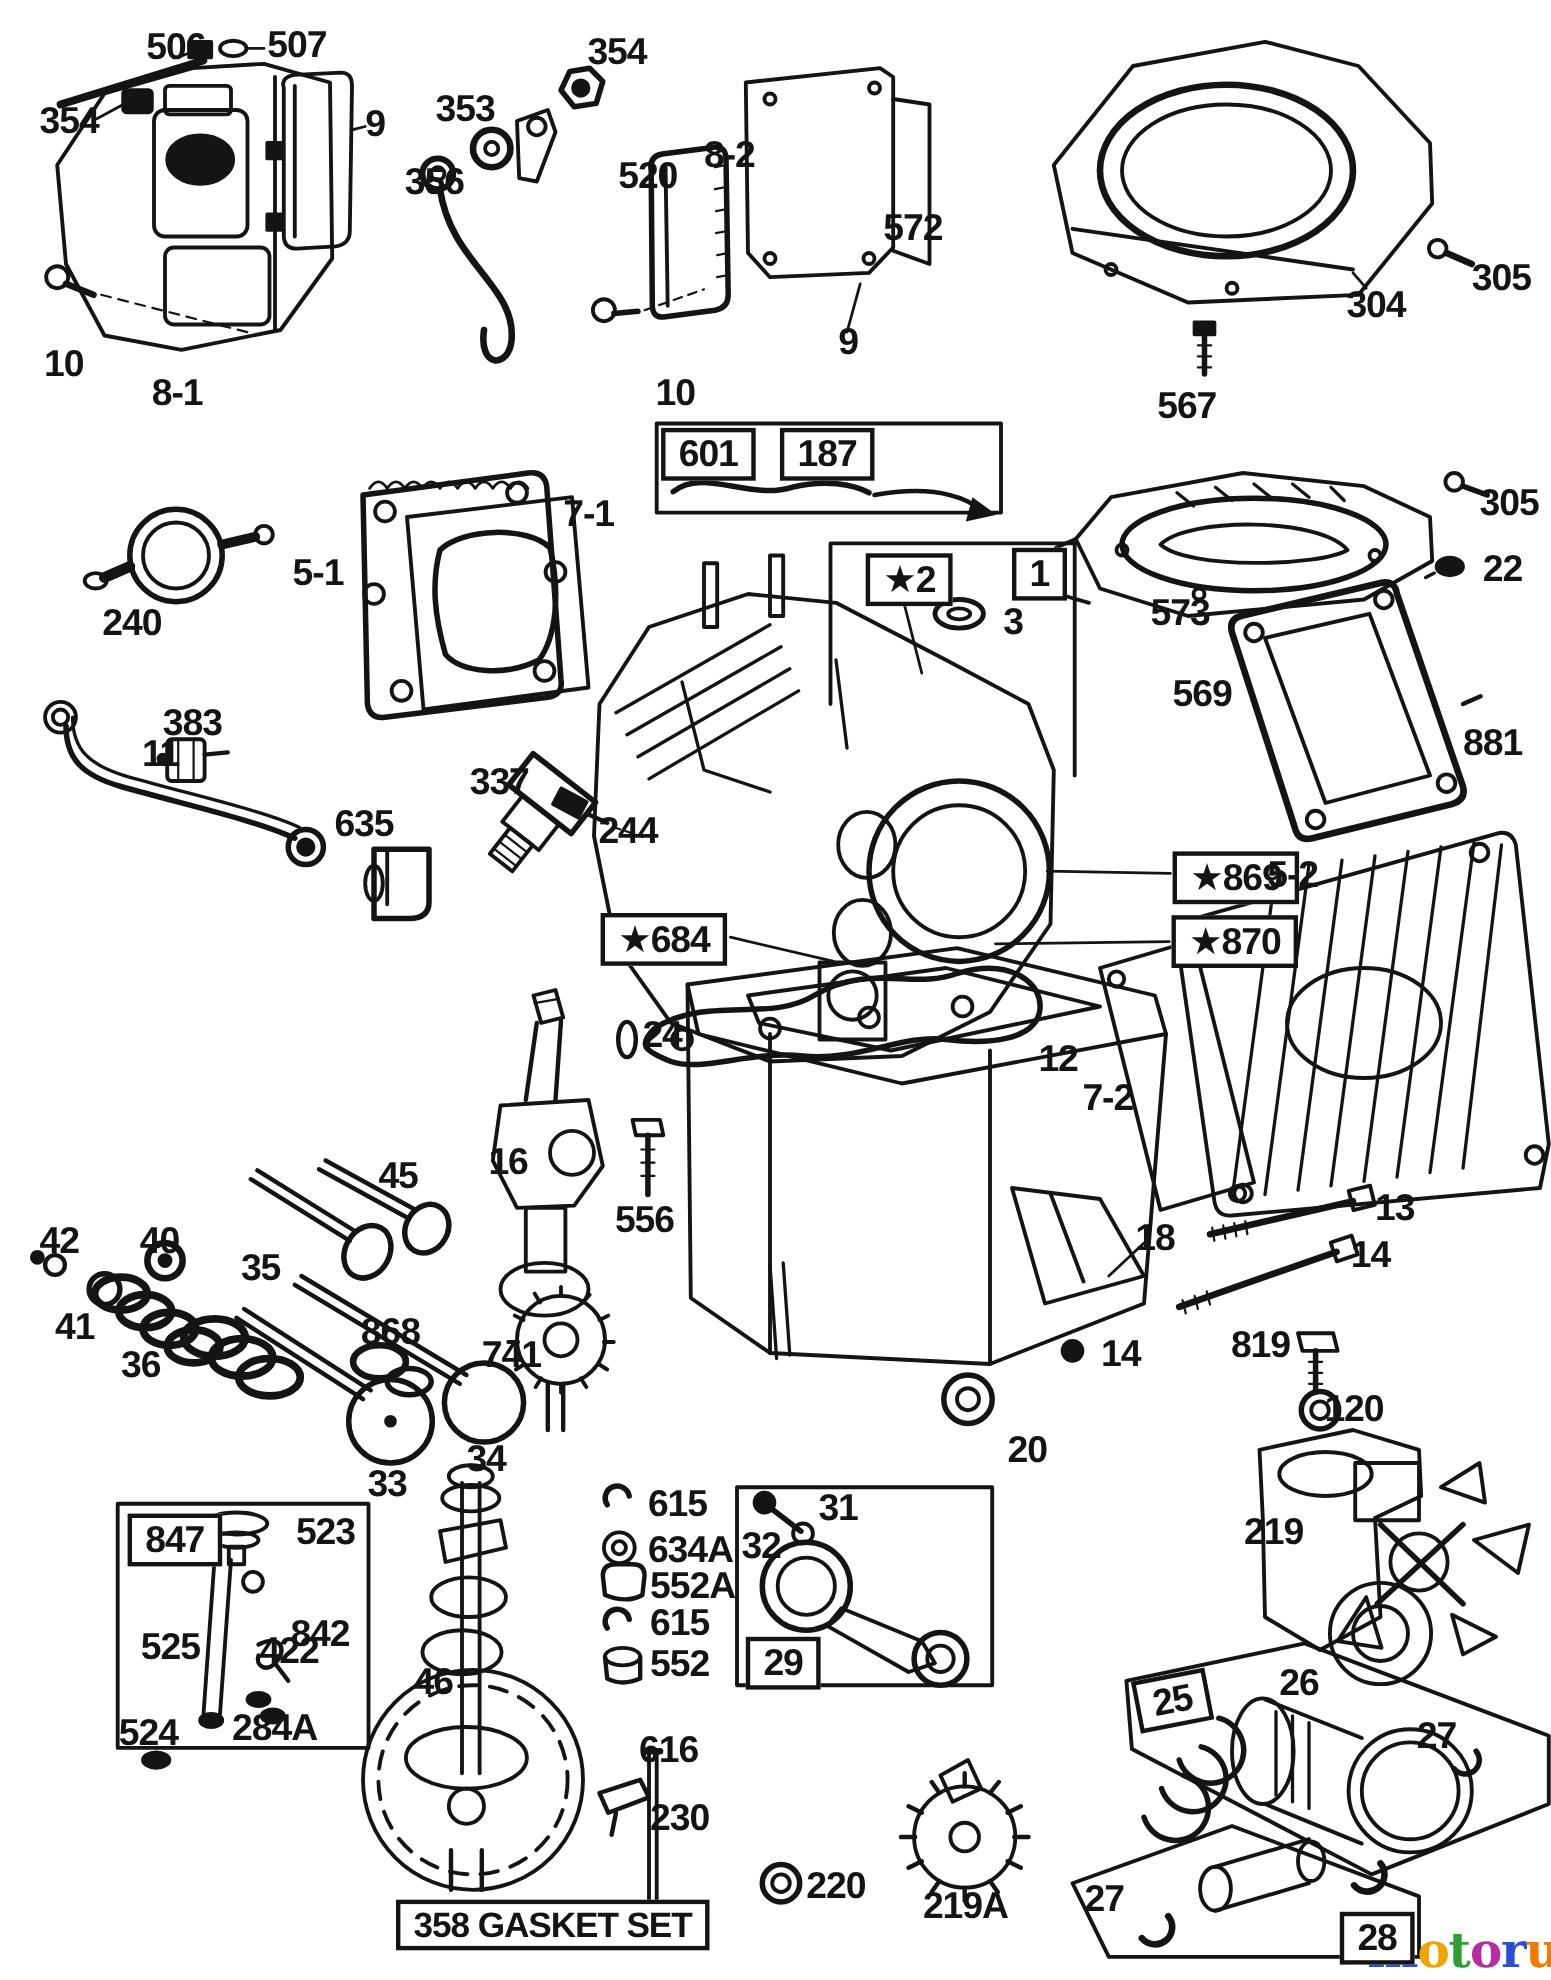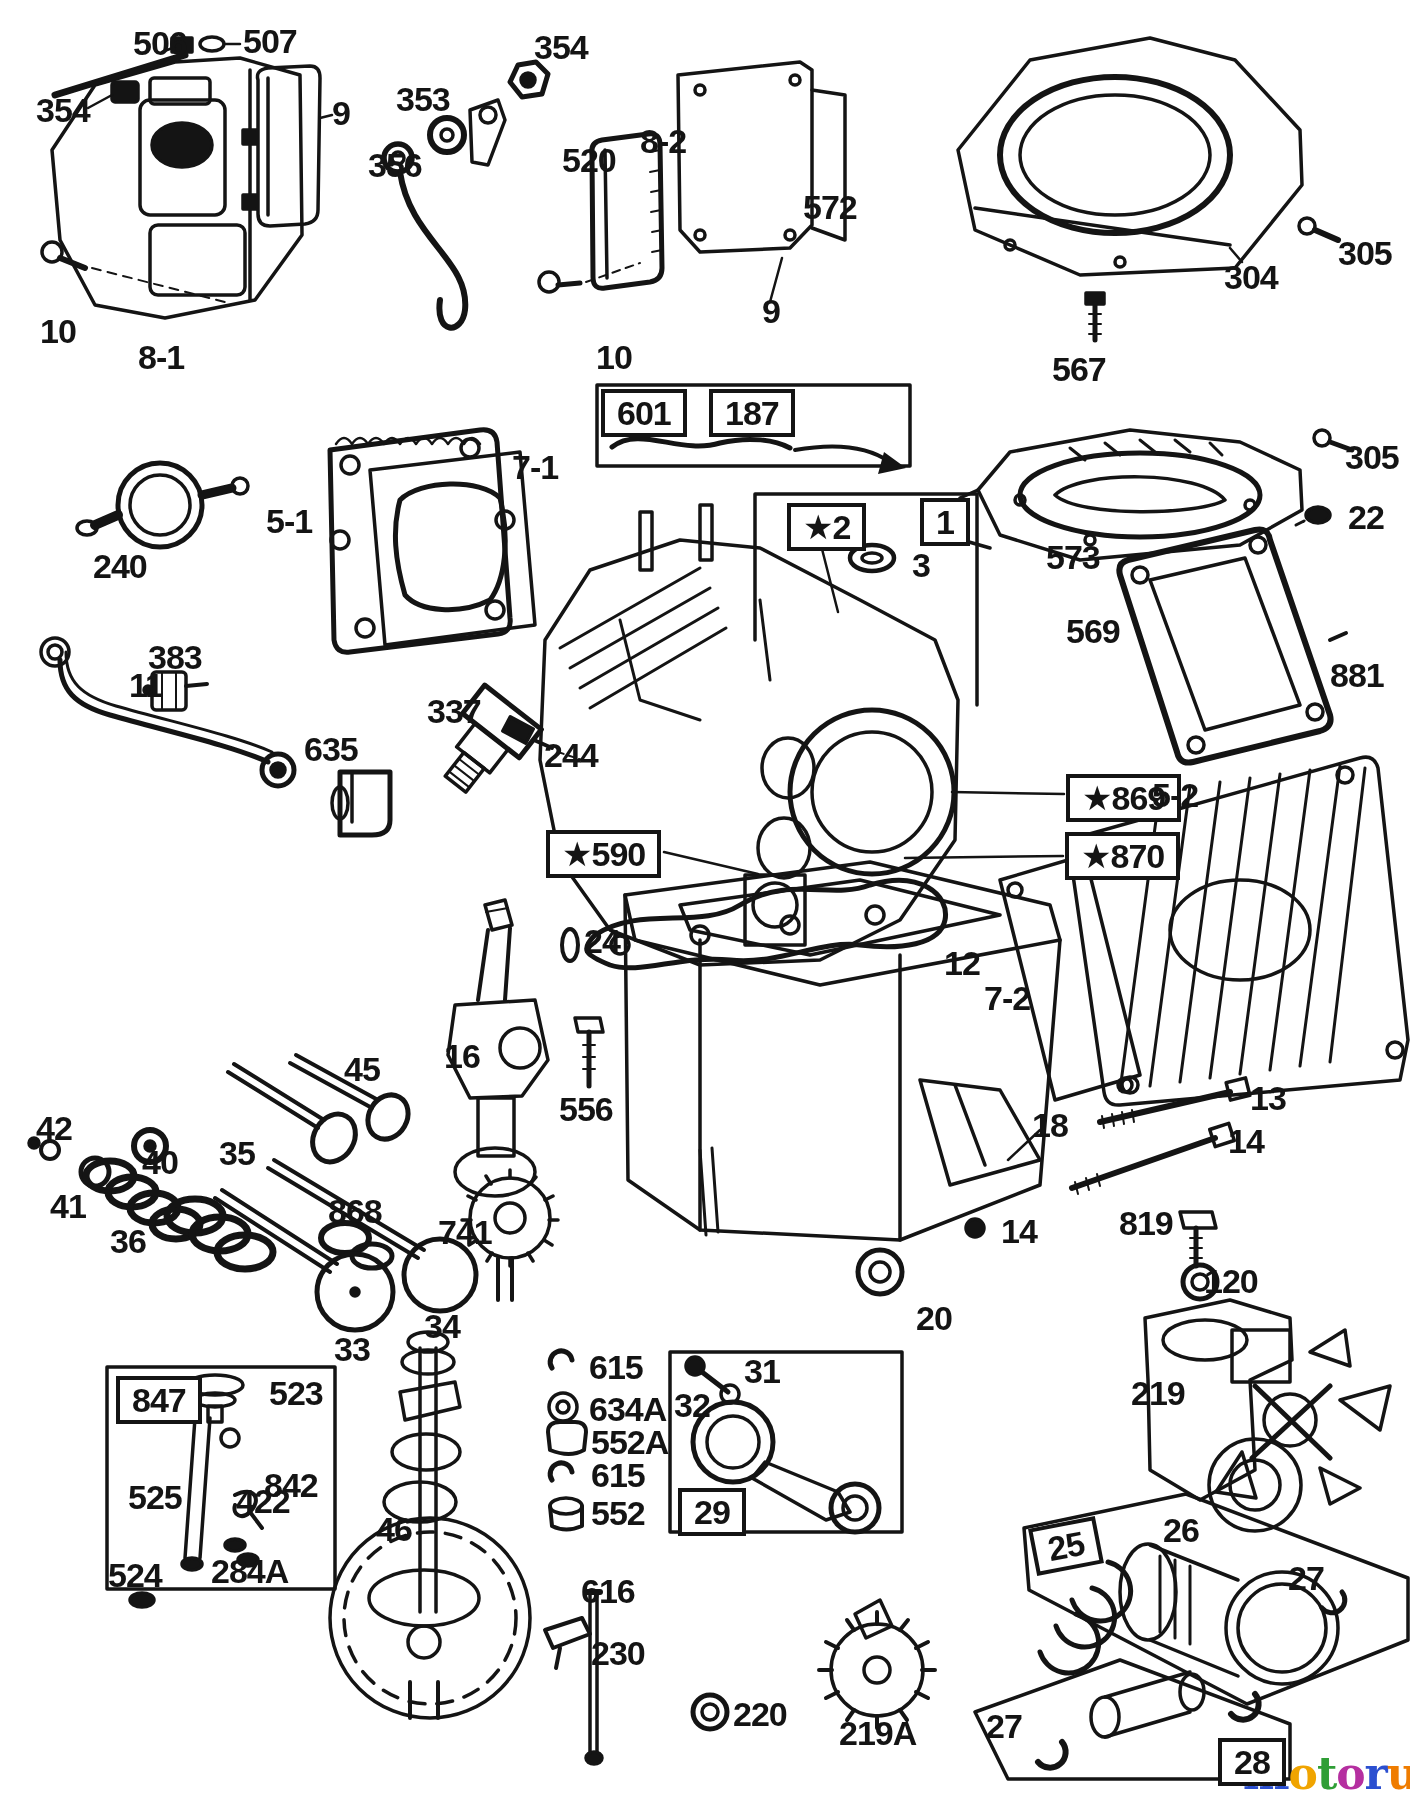--- a/index.html
+++ b/index.html
@@ -433,35 +433,35 @@
     <div class="lbl" style="left: 129px; top: 668px;">11</div>
     <div class="lbl" style="left: 148px; top: 640px;">383</div>
     <div class="lbl" style="left: 427px; top: 694px;">337</div>
     <div class="lbl" style="left: 304px; top: 732px;">635</div>
     <div class="lbl" style="left: 544px; top: 738px;">244</div>
     <div class="lbl boxed" style="left: 787px; top: 503px;">★2</div>
     <div class="lbl boxed" style="left: 920px; top: 498px;">1</div>
     <div class="lbl" style="left: 912px; top: 548px;">3</div>
     <div class="lbl boxed" style="left: 1066px; top: 774px; text-align: right;">★869</div>
     <div class="lbl boxed" style="left: 1065px; top: 832px;">★870</div>
-    <div class="lbl boxed" style="left: 546px; top: 830px;">★590</div>
+    <div class="lbl boxed" style="left: 546px; top: 830px;">★684</div>
     <div class="lbl" style="left: 944px; top: 946px;">12</div>
     <div class="lbl" style="left: 984px; top: 981px;">7-2</div>
     <div class="lbl" style="left: 1152px; top: 778px;">5-2</div>
     <div class="lbl" style="left: 1250px; top: 1081px;">13</div>
     <div class="lbl" style="left: 1228px; top: 1124px;">14</div>
     <div class="lbl" style="left: 1032px; top: 1108px;">18</div>
     <div class="lbl" style="left: 1001px; top: 1214px;">14</div>
     <div class="lbl" style="left: 1119px; top: 1206px;">819</div>
     <div class="lbl" style="left: 1204px; top: 1264px;">120</div>
     <div class="lbl" style="left: 916px; top: 1301px;">20</div>
     <div class="lbl" style="left: 1131px; top: 1376px;">219</div>
     <div class="lbl" style="left: 344px; top: 1052px;">45</div>
     <div class="lbl" style="left: 36px; top: 1111px;">42</div>
-    <div class="lbl" style="left: 142px; top: 1111px; margin-top: 34px;">40</div>
+    <div class="lbl" style="left: 127px; top: 1111px;">40</div>
     <div class="lbl" style="left: 219px; top: 1136px;">35</div>
     <div class="lbl" style="left: 50px; top: 1189px;">41</div>
     <div class="lbl" style="left: 110px; top: 1224px;">36</div>
     <div class="lbl" style="left: 328px; top: 1194px;">868</div>
     <div class="lbl" style="left: 334px; top: 1332px;">33</div>
     <div class="lbl" style="left: 424px; top: 1309px;">34</div>
     <div class="lbl" style="left: 444px; top: 1039px;">16</div>
     <div class="lbl" style="left: 584px; top: 924px;">24</div>
     <div class="lbl" style="left: 438px; top: 1215px; text-align: center;">741</div>
     <div class="lbl" style="left: 559px; top: 1092px;">556</div>
@@ -483,13 +483,14 @@
     <div class="lbl" style="left: 733px; top: 1697px;">220</div>
     <div class="lbl" style="left: 839px; top: 1716px;">219A</div>
     <div class="lbl" style="left: 744px; top: 1354px;">31</div>
     <div class="lbl" style="left: 674px; top: 1388px;">32</div>
     <div class="lbl boxed" style="left: 678px; top: 1488px;">29</div>
     <div class="lbl boxed" style="left: 1032px; top: 1522px; transform: rotate(-11deg);">25</div>
     <div class="lbl" style="left: 1163px; top: 1513px;">26</div>
     <div class="lbl" style="left: 1288px; top: 1561px;">27</div>
     <div class="lbl" style="left: 986px; top: 1709px;">27</div>
     <div class="lbl boxed" style="left: 1218px; top: 1738px;">28</div>
+    <div class="lbl boxed" style="left: 360px; top: 1727px; font-size: 32px;">358 GASKET SET</div>
   </div>
 
 </body></html>

